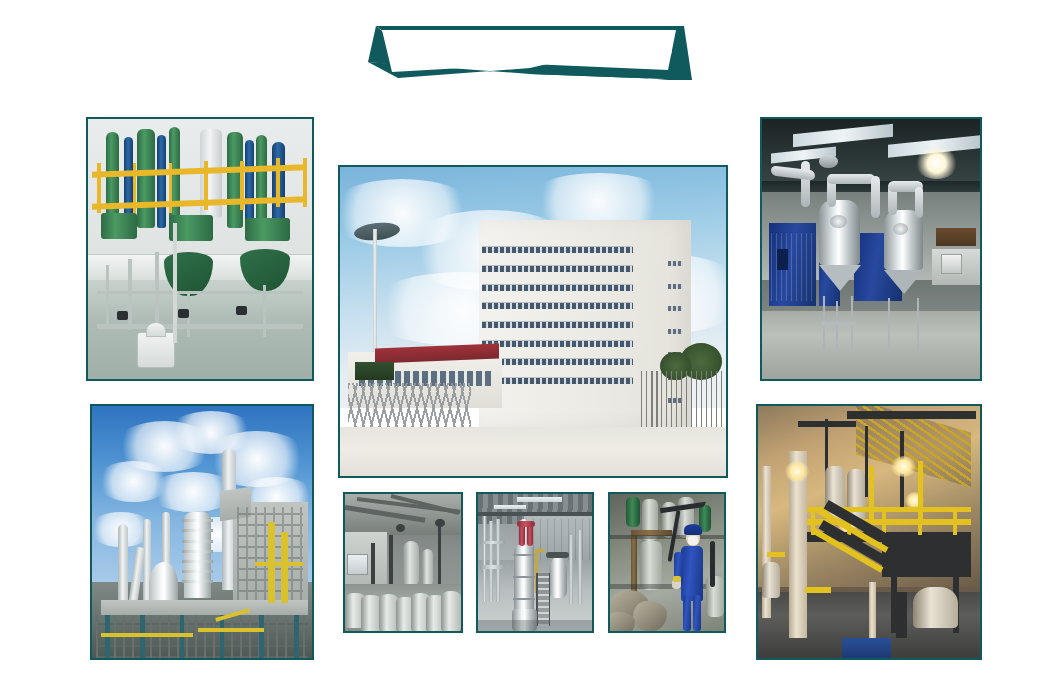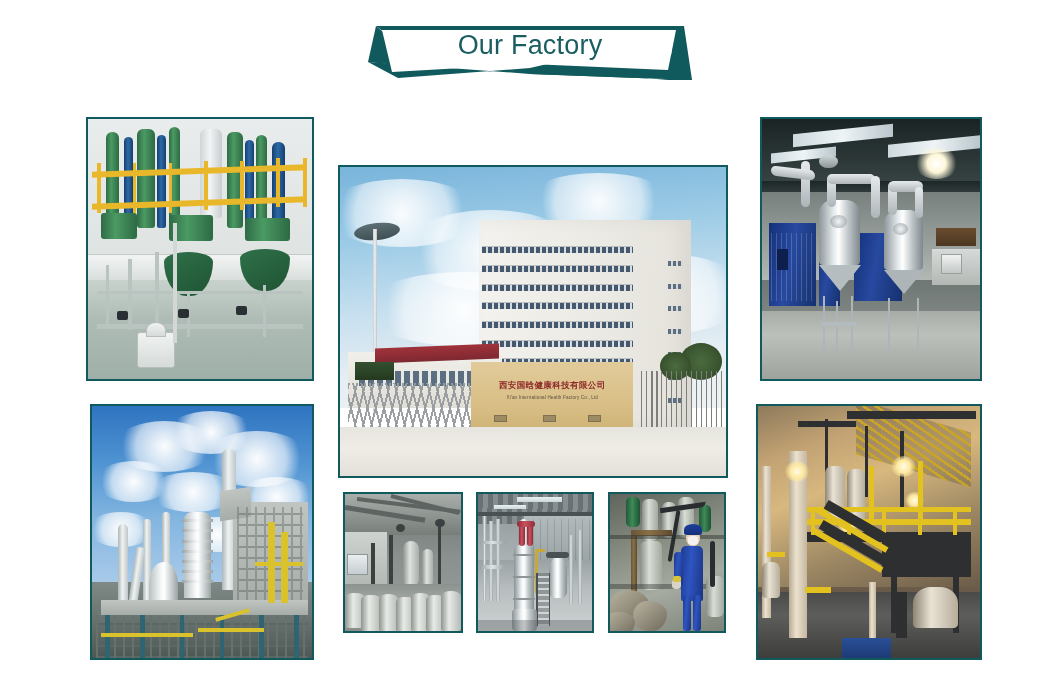--- a/index.html
+++ b/index.html
@@ -234,21 +234,20 @@
 <body>
 
 <div id="banner">
   <svg width="324" height="60" viewBox="0 0 324 60">
     <polygon points="8,4 316,4 324,58 300,58 306,10 16,10" fill="#10595c"></polygon>
     <polygon points="8,4 58,46 0,40" fill="#10595c"></polygon>
     <polygon points="0,40 162,52 324,58 300,58 162,46 30,56" fill="#10595c"></polygon>
     <polygon points="162,46 290,16 324,58 162,52" fill="#10595c"></polygon>
     <polygon points="14,8 308,8 300,48 162,42 24,50" fill="#ffffff"></polygon>
   </svg>
-  <div id="banner-title">Our Factory</div>
 </div>
 
 <div class="frame" style="left:86px; top:117px; width:228px; height:264px;">
   <div class="photo p1">
     <div class="lay p1-wall"></div>
     <div class="lay p1-deck"></div>
     <div class="lay p1-floor"></div>
 
     <div class="p1-tank p1-grn" style="left:8%;  top:5%;  width:6%;  height:36%;"></div>
     <div class="p1-tank p1-blu" style="left:16%; top:7%;  width:4%;  height:34%;"></div>
@@ -329,27 +328,20 @@
       background:repeating-linear-gradient(90deg,#5b6f80 0 6px,#e6e8e5 6px 9px);"></div>
     <div class="lay" style="left:4%; top:63%; width:10%; height:6%;
       background:linear-gradient(#33502f,#24391f);"></div>
 
     <div class="p2-tree" style="right:1%;  top:57%; width:11%; height:12%;"></div>
     <div class="p2-tree" style="right:9%;  top:60%; width:8%;  height:9%;"></div>
     <div class="p2-fence"></div>
 
     <div class="p2-gate"></div>
 
-    <div class="p2-wall">
-      <div class="p2-sign-cn">西安国晗健康科技有限公司</div>
-      <div class="p2-sign-en">Xi'an International Health Factory Co., Ltd</div>
-      <div class="p2-plaq" style="left:14%;"></div>
-      <div class="p2-plaq" style="left:44%;"></div>
-      <div class="p2-plaq" style="left:72%;"></div>
-    </div>
 
     <div class="lay p2-ground"></div>
   </div>
 </div>
 
 <div class="frame" style="left:760px; top:117px; width:222px; height:264px;">
   <div class="photo p3">
     <div class="lay p3-roof"></div>
     <div class="p3-sky" style="left:14%; top:4%;  width:46%; height:5%;"></div>
     <div class="p3-sky" style="left:58%; top:8%;  width:42%; height:5%;"></div>

